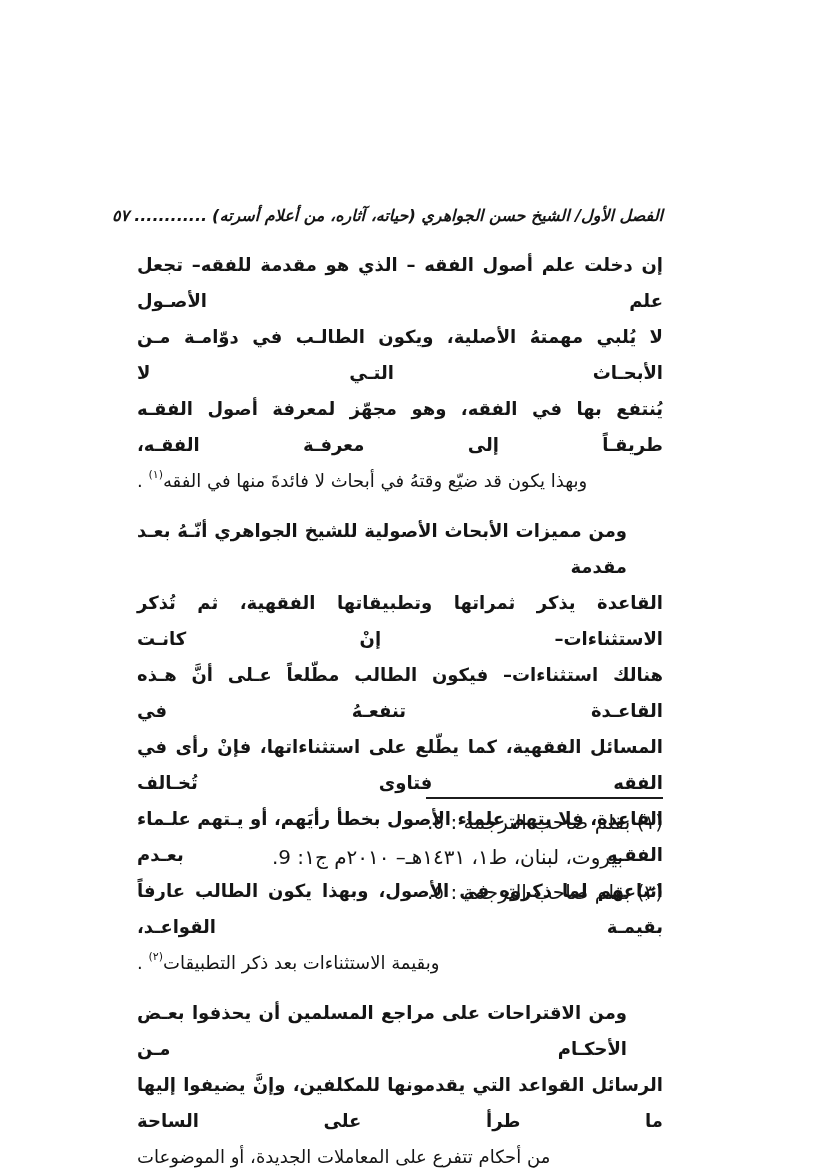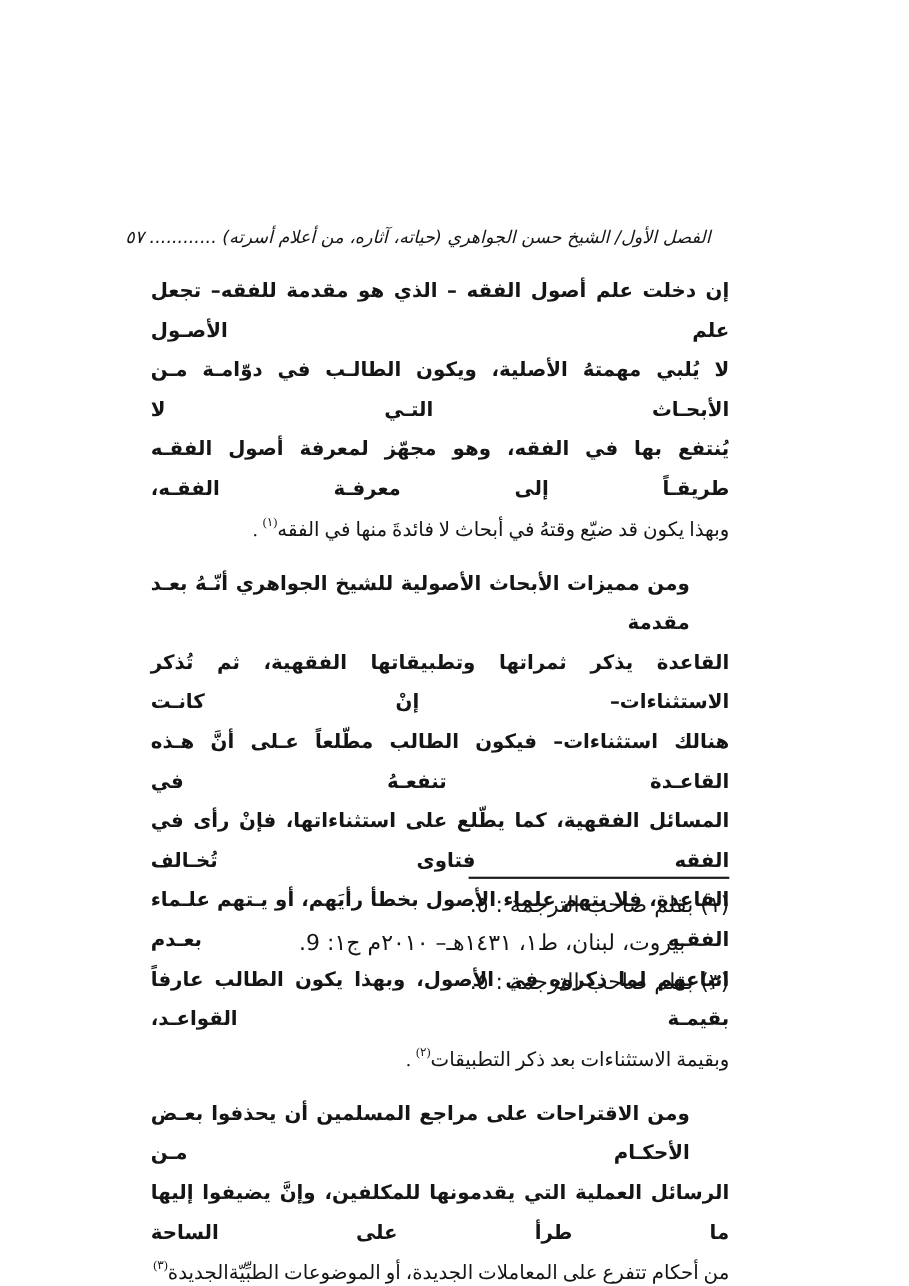--- a/index.html
+++ b/index.html
@@ -6,44 +6,44 @@
   .page{
     position:relative;
     width:826px;height:1169px;
     background:#ffffff;
     color:#151515;
     font-family:"DejaVu Sans",sans-serif;
     overflow:hidden;
   }
   
   .runhead{
-    position:absolute;top:206px;right:180px;left:137px;
+    position:absolute;top:206px;right:163px;left:137px;
     direction:rtl;text-align:center;
-    font-size:16px;font-weight:normal;font-style:italic;
+    font-size:16px;font-weight:bold;font-style:italic;
     white-space:nowrap;
   }
   .rh-dots{margin:0 5px;letter-spacing:1px;font-style:italic;}
   .rh-num{font-style:italic;}
   
   .bodytext{
     position:absolute;top:247px;right:163px;left:137px;
     direction:rtl;
     font-size:18px;line-height:36px;
   }
   .para{margin:0;}
   .para + .para{margin-top:14px;}
   .jline{
     display:block;
     text-align:justify;
     text-align-last:justify;
     font-weight:bold;
     -moz-text-align-last:justify;
   }
   .indent{padding-right:36px;}
-  .lastline{display:block;text-align:right;font-family:Liberation Serif, serif;}
+  .lastline{display:block;text-align:left;}
   .fnref{
     font-size:11px;
     position:relative;top:-2px;
     vertical-align:super;line-height:0;
   }
   
   .footnotes{
     position:absolute;top:797px;right:163px;left:137px;
     direction:rtl;
     font-size:20px;line-height:35px;
@@ -84,21 +84,21 @@
       <span class="jline">القاعدة يذكر ثمراتها وتطبيقاتها الفقهية، ثم تُذكر الاستثناءات– إنْ كانـت</span>
       <span class="jline">هنالك استثناءات– فيكون الطالب مطّلعاً عـلى أنَّ هـذه القاعـدة تنفعـهُ في</span>
       <span class="jline">المسائل الفقهية، كما يطّلع على استثناءاتها، فإنْ رأى في الفقه فتاوى تُخـالف</span>
       <span class="jline">القاعدة، فلا يتهم علماء الأصول بخطأ رأيَهم، أو يـتهم علـماء الفقـه بعـدم</span>
       <span class="jline">اتباعهم لما ذكروه في الأصول، وبهذا يكون الطالب عارفاً بقيمـة القواعـد،</span>
       <span class="lastline"><span>وبقيمة الاستثناءات بعد ذكر التطبيقات</span><sup class="fnref">(٢)</sup><span> .</span></span>
     </div>
 
     <div class="para">
       <span class="jline indent">ومن الاقتراحات على مراجع المسلمين أن يحذفوا بعـض الأحكـام مـن</span>
-      <span class="jline">الرسائل العملية التي يقدمونها للمكلفين، وإنَّ يضيفوا إليها ما طرأ على الساحة</span>
+      <span class="jline">الرسائل القواعد التي يقدمونها للمكلفين، وإنَّ يضيفوا إليها ما طرأ على الساحة</span>
       <span class="lastline"><span>من أحكام تتفرع على المعاملات الجديدة، أو الموضوعات الطبِّيّةالجديدة</span><sup class="fnref">(٣)</sup><span> .</span></span>
     </div>
 
   </div>
 
   <div class="footnotes">
     <div class="sep"></div>
     <div class="fnline">(١) بقلم صاحب الترجمة : ٥.</div>
     <div class="fnline fcont">بيروت، لبنان، ط١، ١٤٣١هـ– ٢٠١٠م ج١: 9.</div>
     <div class="fnline">(٣) بقلم صاحب الترجمة : ٥.</div>

